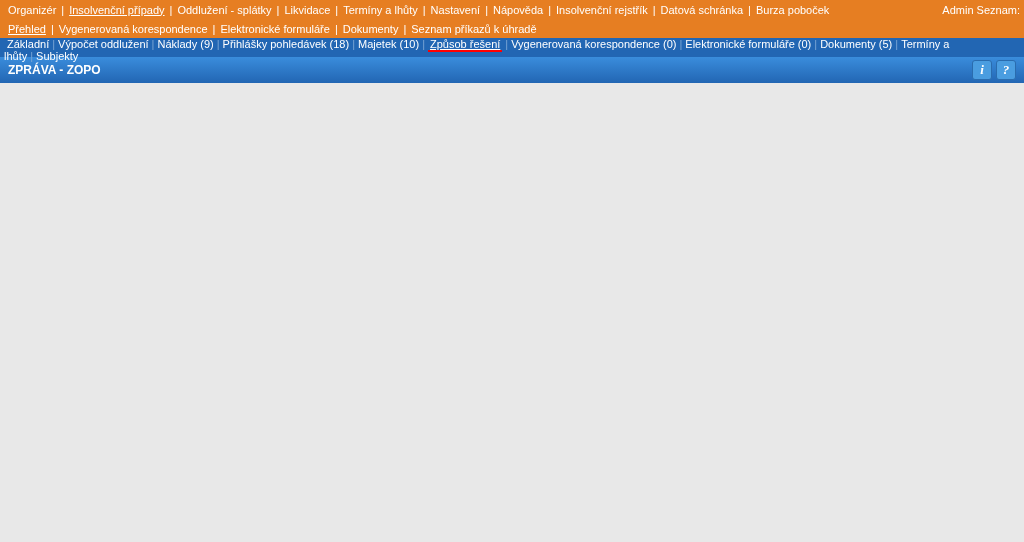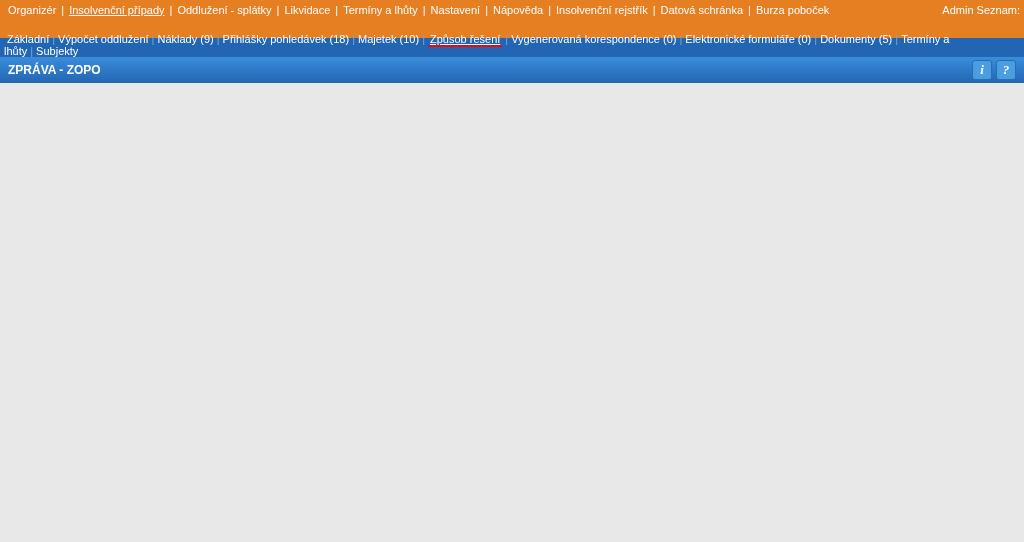--- a/index.html
+++ b/index.html
@@ -6,21 +6,21 @@
 body { background: #e8e8e8; font-size: 11px; color: #333; }
 
 .topbar { background: #e67e22; height: 38px; display: flex; flex-direction: column; }
 .topbar-row { display: flex; align-items: center; height: 19px; padding: 0 4px; font-size: 11px; color: #fff; }
 .topbar-row a { color: #fff; text-decoration: none; margin: 0 4px; }
 .topbar-row .sep { color: #fff; margin: 0 1px; }
 .topbar-row .underline { text-decoration: underline; }
 .topbar-right { margin-left: auto; }
 
 .subbar { background: #2266b3; color: #fff; font-size: 11px; }
-.subbar-row { display: flex; align-items: flex-end; height: 19px; padding: 0 4px; }
+.subbar-row { display: flex; align-items: flex-start; height: 19px; padding: 0 4px; }
 .subbar a, .subbar span.item { color: #fff; margin: 0 3px; }
 .subbar .sep { color: #7aa5d4; }
 .subbar .underline { text-decoration: underline; }
 .subbar .hl { border-bottom: 2px solid red; padding: 0 2px; }
 
 .titlebar { background: linear-gradient(#3a8ddc,#2266b3); color: #fff; height: 26px; display: flex; align-items: center; padding: 0 8px; font-size: 12px; font-weight: bold; }
 .titlebar .info-icons { margin-left: auto; display: flex; gap: 4px; }
 .titlebar .icon-btn { width: 20px; height: 20px; background: #4a9de0; border: 1px solid #2a6cae; border-radius: 3px; display: flex; align-items: center; justify-content: center; font-size: 13px; color: #fff; font-style: italic; font-family: Georgia,serif; }
 
 .page { position: relative; }
@@ -89,20 +89,24 @@
 svg.lock-svg { width: 14px; height: 14px; }
 </style>
 </head>
 <body>
 
 <div class="topbar">
   <div class="topbar-row">
     <span id="topbar-row1"><a>Organizér</a><span class="sep">|</span><a class="underline">Insolvenční případy</a><span class="sep">|</span><a>Oddlužení - splátky</a><span class="sep">|</span><a>Likvidace</a><span class="sep">|</span><a>Termíny a lhůty</a><span class="sep">|</span><a>Nastavení</a><span class="sep">|</span><a>Nápověda</a><span class="sep">|</span><a>Insolvenční rejstřík</a><span class="sep">|</span><a>Datová schránka</a><span class="sep">|</span><a>Burza poboček</a></span>
     <span class="topbar-right">Admin   Seznam:</span>
   </div>
+  <div class="topbar-row">
+    <span id="topbar-row2"><a class="underline">Přehled</a><span class="sep">|</span><a>Vygenerovaná korespondence</a><span class="sep">|</span><a>Elektronické formuláře</a><span class="sep">|</span><a>Dokumenty</a><span class="sep">|</span><a>Seznam příkazů k úhradě</a></span>
+    <span class="topbar-right"></span>
+  </div>
 </div>
 
 <div class="subbar">
   <div class="subbar-row">
       <span id="subbar-row1"><a>Základní</a><span class="sep">|</span><a>Výpočet oddlužení</a><span class="sep">|</span><a>Náklady (9)</a><span class="sep">|</span><a>Přihlášky pohledávek (18)</a><span class="sep">|</span><a>Majetek (10)</a><span class="sep">|</span><a class="hl underline">Způsob řešení</a><span class="sep">|</span><a>Vygenerovaná korespondence (0)</a><span class="sep">|</span><a>Elektronické formuláře (0)</a><span class="sep">|</span><a>Dokumenty (5)</a><span class="sep">|</span><a>Termíny a lhůty</a><span class="sep">|</span><a>Subjekty</a></span>
     </div>
 </div>
 
 <div class="titlebar">
   <span>ZPRÁVA - ZOPO</span>

